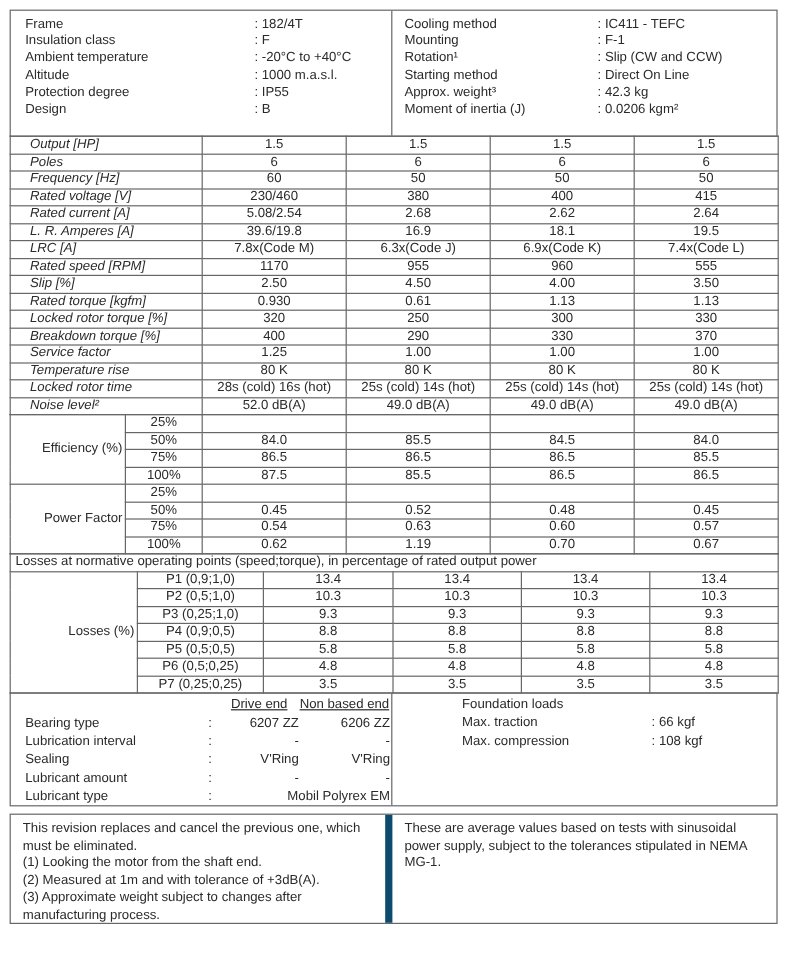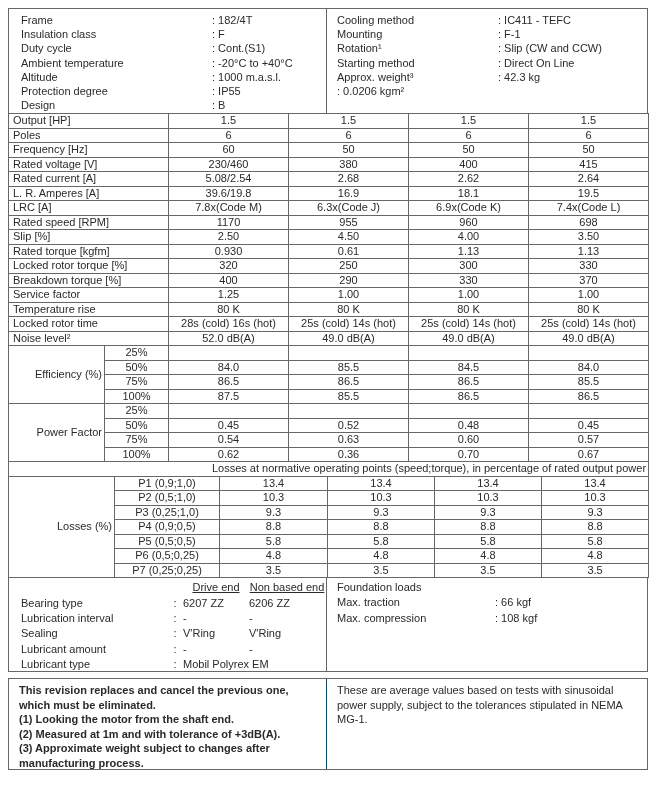--- a/index.html
+++ b/index.html
@@ -31,75 +31,72 @@
   td {
     border: 1px solid #676767;
     height: 14.5px;
     line-height: 13px;
     padding: 0 2px;
     text-align: center;
     white-space: nowrap;
     overflow: hidden;
     font-size: 11px;
   }
-  td.lbl { text-align: left; padding-left: 4px; }
+  td.lbl { text-align: left; padding-left: 16px; font-style: italic; }
   td.grp { text-align: right; }
-  td.losses-hdr { text-align: right; padding-left: 4px; }
+  td.losses-hdr { text-align: left; padding-left: 4px; }
 
   
   .bearing-sec {
     margin-top: -1px;
     border: 1px solid #676767;
     height: 95px;
     display: flex;
+    gap: 48px;
   }
   .b-left { width: 318px; border-right: 1px solid #676767; padding-top: 2px; }
   .b-left table { width: 316px; margin: 0; }
   .b-left td { border: none; height: 15.4px; line-height: 15px; padding: 0; }
   .b-lbl { text-align: left !important; padding-left: 12px !important; }
   .b-colon { text-align: center; }
-  .b-val { text-align: left; margin-top: 18px; }
+  .b-val { text-align: right; margin-top: 18px; }
   .bh { text-align: center; }
   .u { text-decoration: underline; }
   .b-right { flex: 1; padding: 2px 0 0 10px; }
   .f-title { line-height: 15.4px; }
   .f-row { display: flex; line-height: 15.4px; }
   .f-lbl { width: 158px; }
 
   
   .notes-sec {
     margin-top: 6px;
     border: 1px solid #676767;
     height: 92px;
     display: flex;
   }
-  .n-left { width: 318px; border-right: 1px solid #0c4a6e; padding: 4px 8px 0 10px; font-weight: bold; }
+  .n-left { width: 318px; border-right: 6px solid #0c4a6e; padding: 4px 8px 0 10px; }
   .n-right { flex: 1; padding: 4px 8px 0 10px; }
   .notes-sec p { margin: 0; line-height: 14.6px; }
 </style>
 </head>
 <body>
 
 <div class="sheet">
 
   <div class="top-info">
     <div class="ti-left" id="ti-left">
         <div class="ti-row">
           <span class="ti-lbl">Frame</span>
           <span class="ti-val">: 182/4T</span>
         </div>
         <div class="ti-row">
           <span class="ti-lbl">Insulation class</span>
           <span class="ti-val">: F</span>
         </div>
         <div class="ti-row">
-          <span class="ti-lbl">Duty cycle</span>
-          <span class="ti-val">: Cont.(S1)</span>
-        </div>
-        <div class="ti-row">
           <span class="ti-lbl">Ambient temperature</span>
           <span class="ti-val">: -20°C to +40°C</span>
         </div>
         <div class="ti-row">
           <span class="ti-lbl">Altitude</span>
           <span class="ti-val">: 1000 m.a.s.l.</span>
         </div>
         <div class="ti-row">
           <span class="ti-lbl">Protection degree</span>
           <span class="ti-val">: IP55</span>
@@ -124,20 +121,21 @@
         </div>
         <div class="ti-row">
           <span class="ti-lbl">Starting method</span>
           <span class="ti-val">: Direct On Line</span>
         </div>
         <div class="ti-row">
           <span class="ti-lbl">Approx. weight³</span>
           <span class="ti-val">: 42.3 kg</span>
         </div>
         <div class="ti-row">
+          <span class="ti-lbl">Moment of inertia (J)</span>
           <span class="ti-val">: 0.0206 kgm²</span>
         </div>
       </div>
   </div>
 
   <table id="spec-table">
     <colgroup>
       <col style="width:160px">
         <col style="width:120px">
         <col style="width:120px">
@@ -192,21 +190,21 @@
           <td>7.8x(Code M)</td>
           <td>6.3x(Code J)</td>
           <td>6.9x(Code K)</td>
           <td>7.4x(Code L)</td>
         </tr>
         <tr>
           <td class="lbl">Rated speed [RPM]</td>
           <td>1170</td>
           <td>955</td>
           <td>960</td>
-          <td>698</td>
+          <td>555</td>
         </tr>
         <tr>
           <td class="lbl">Slip [%]</td>
           <td>2.50</td>
           <td>4.50</td>
           <td>4.00</td>
           <td>3.50</td>
         </tr>
         <tr>
           <td class="lbl">Rated torque [kgfm]</td>
@@ -317,21 +315,21 @@
         <tr>
           <td>75%</td>
           <td>0.54</td>
           <td>0.63</td>
           <td>0.60</td>
           <td>0.57</td>
         </tr>
         <tr>
           <td>100%</td>
           <td>0.62</td>
-          <td>0.36</td>
+          <td>1.19</td>
           <td>0.70</td>
           <td>0.67</td>
         </tr>
       </tbody>
   </table>
 
   <table id="losses-table">
     <colgroup>
       <col style="width:106px">
         <col style="width:105px">

